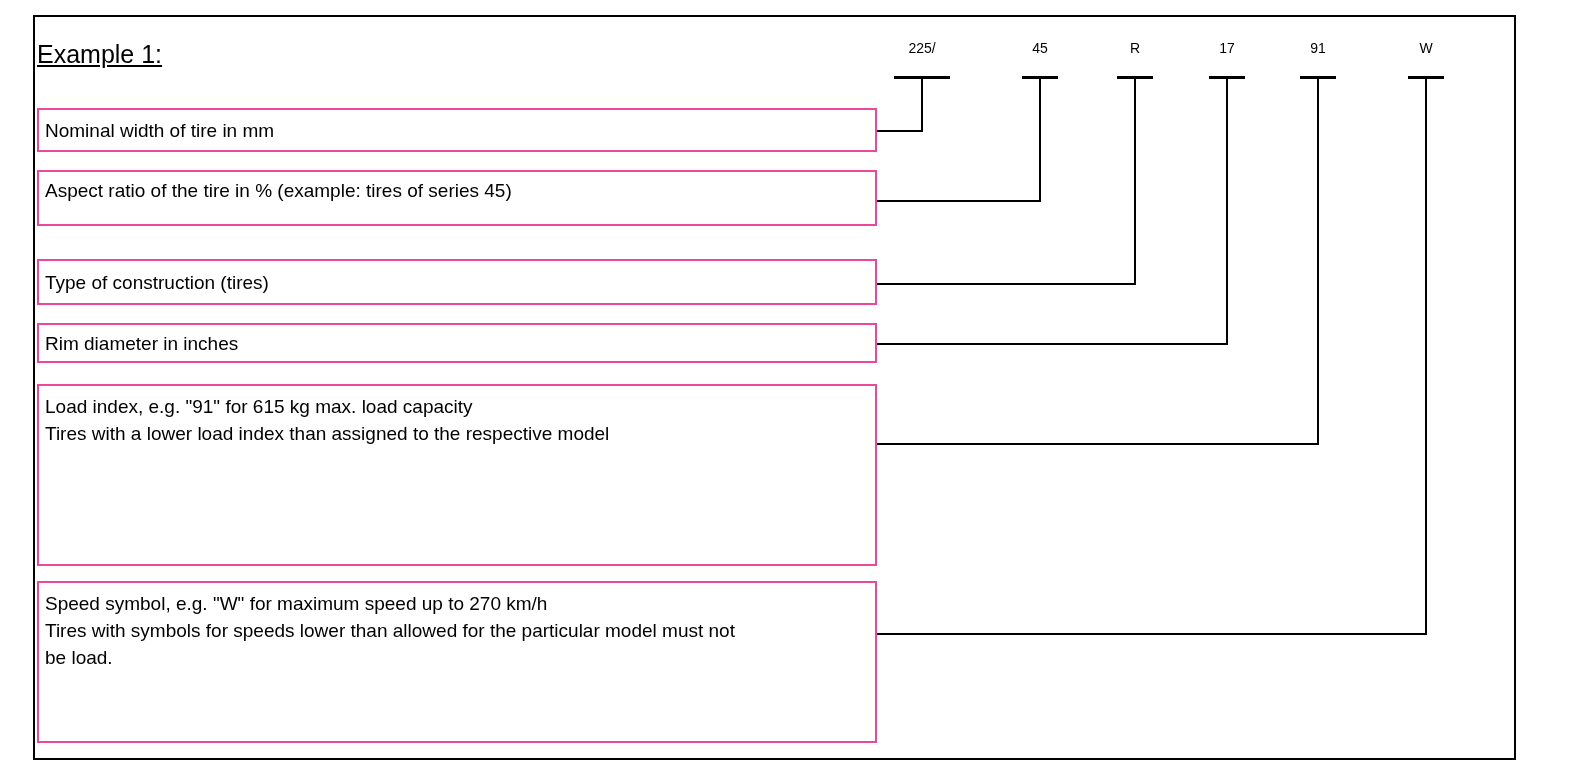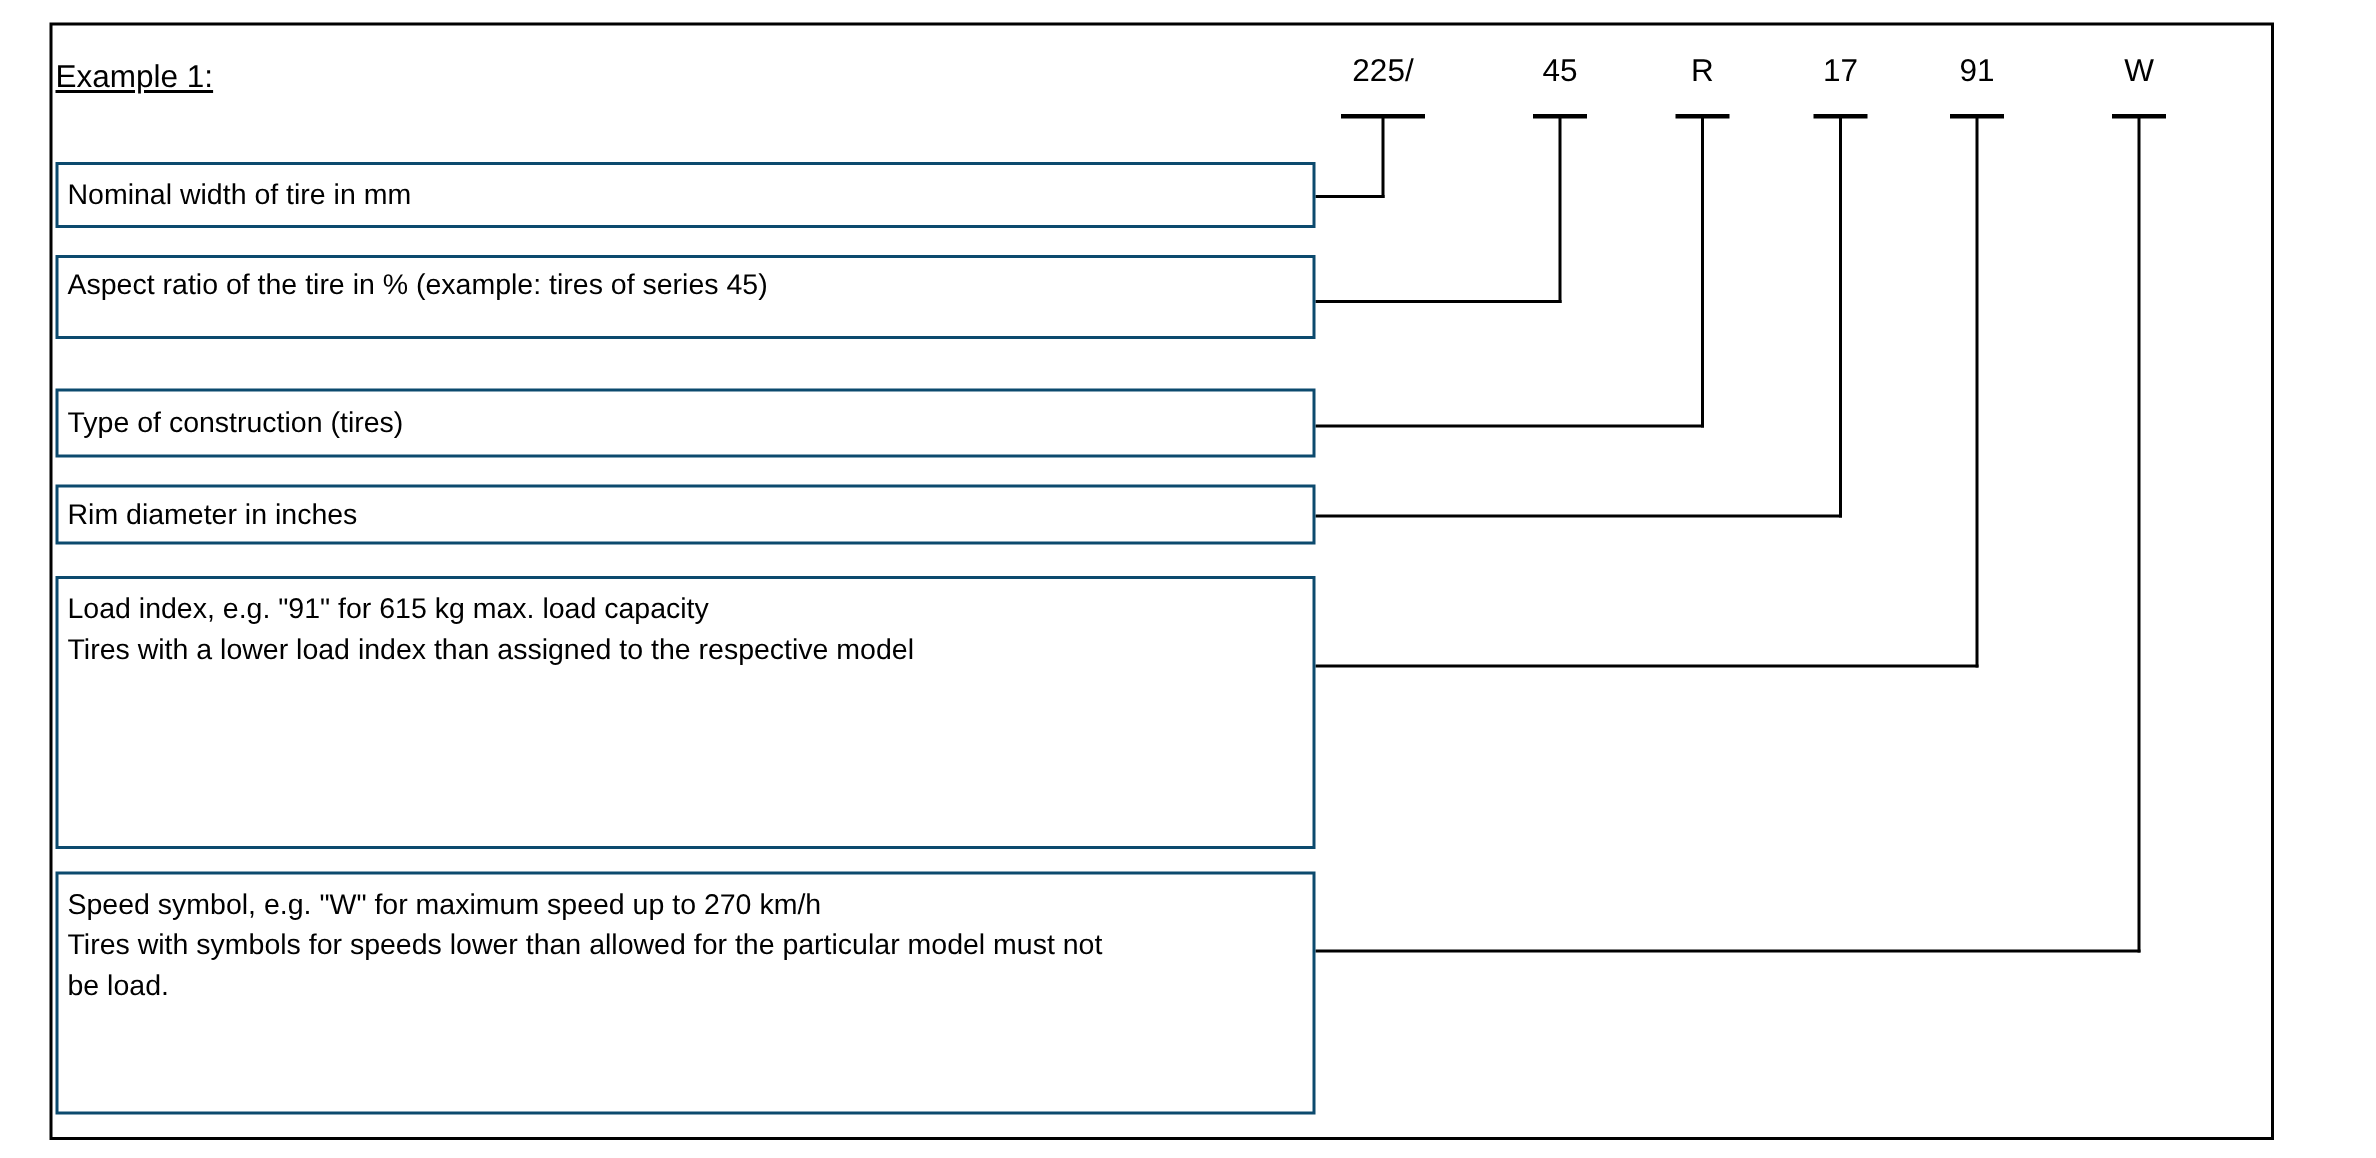--- a/index.html
+++ b/index.html
@@ -11,33 +11,33 @@
     position: relative;
     overflow: hidden;
   }
   .frame {
     position: absolute;
     left: 33px; top: 15px; width: 1483px; height: 745px;
     border: 2px solid #000; box-sizing: border-box;
   }
   .example {
     position: absolute; left: 37px; top: 40px;
-    font-size: 21px; text-decoration: underline; white-space: nowrap;
+    font-size: 25px; text-decoration: underline; white-space: nowrap;
   }
   .code-part {
     position: absolute; top: 36px;
     transform: translateX(-50%);
-    font-size: 21px; line-height: 24px; white-space: nowrap;
+    font-size: 14px; line-height: 24px; white-space: nowrap;
   }
   .tick  { position: absolute; top: 76px; height: 3px; background: #000; }
   .vline { position: absolute; width: 2px; background: #000; }
   .hline { position: absolute; height: 2px; background: #000; }
   .box {
     position: absolute; left: 37px; width: 840px;
-    border: 2px solid #0c4a6e; box-sizing: border-box;
+    border: 2px solid #ec4899; box-sizing: border-box;
     font-size: 19px; line-height: 27px;
     padding-left: 6px; padding-right: 6px;
   }
   .box.vcenter { display: flex; flex-direction: column; justify-content: center; }
   .box.vtop    { padding-top: 5px; }
   .box .line   { white-space: nowrap; }
 </style>
 </head>
 <body>
 

